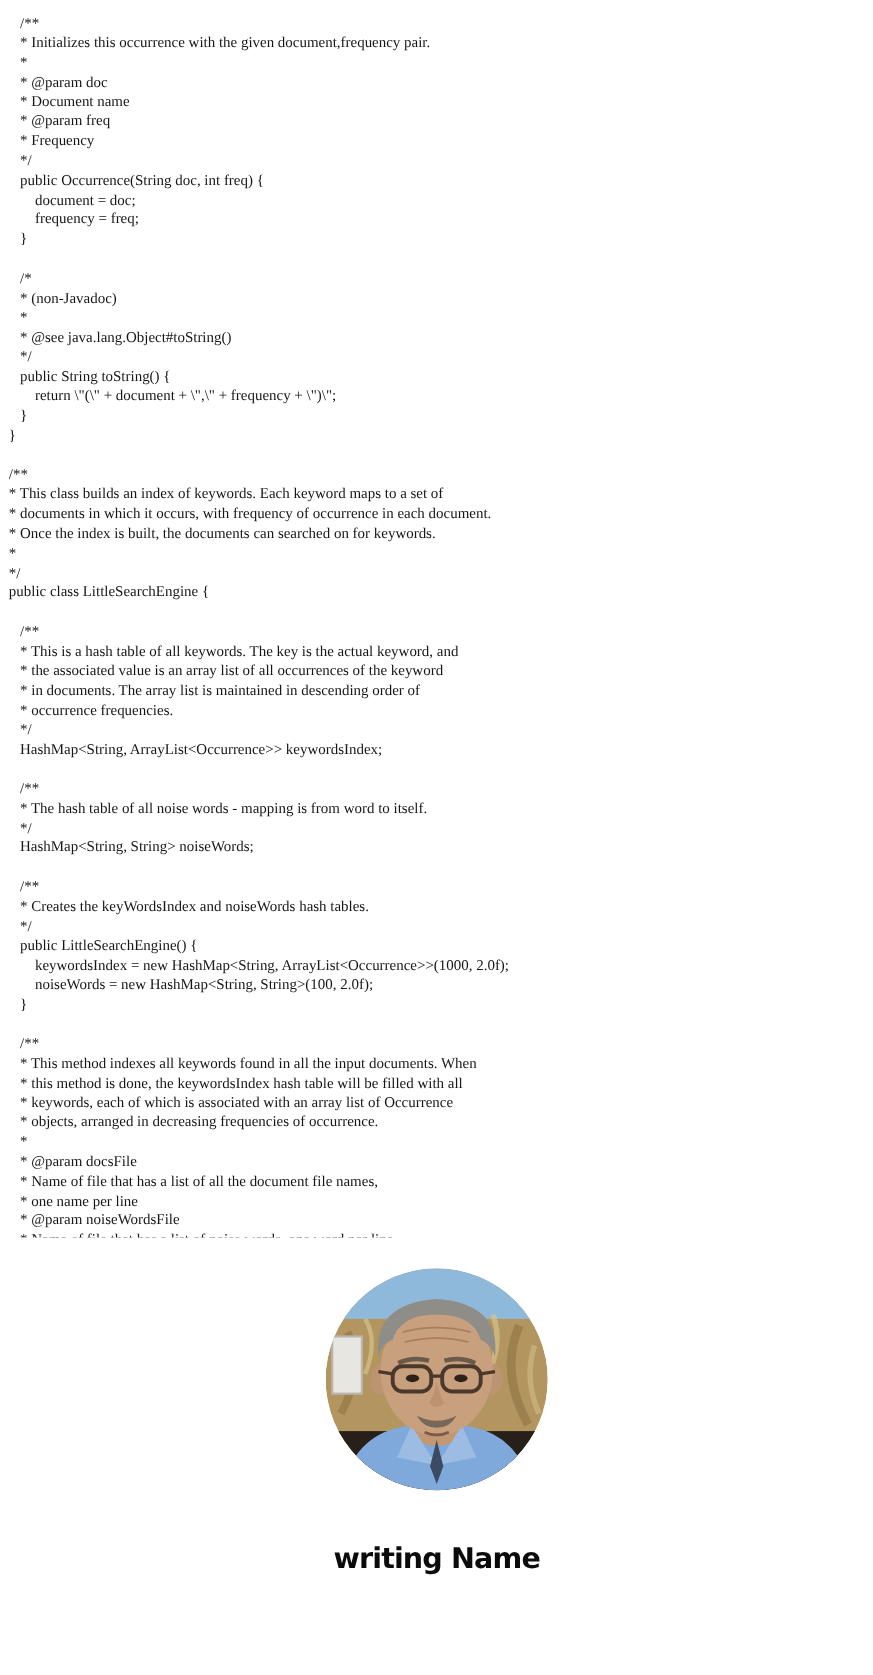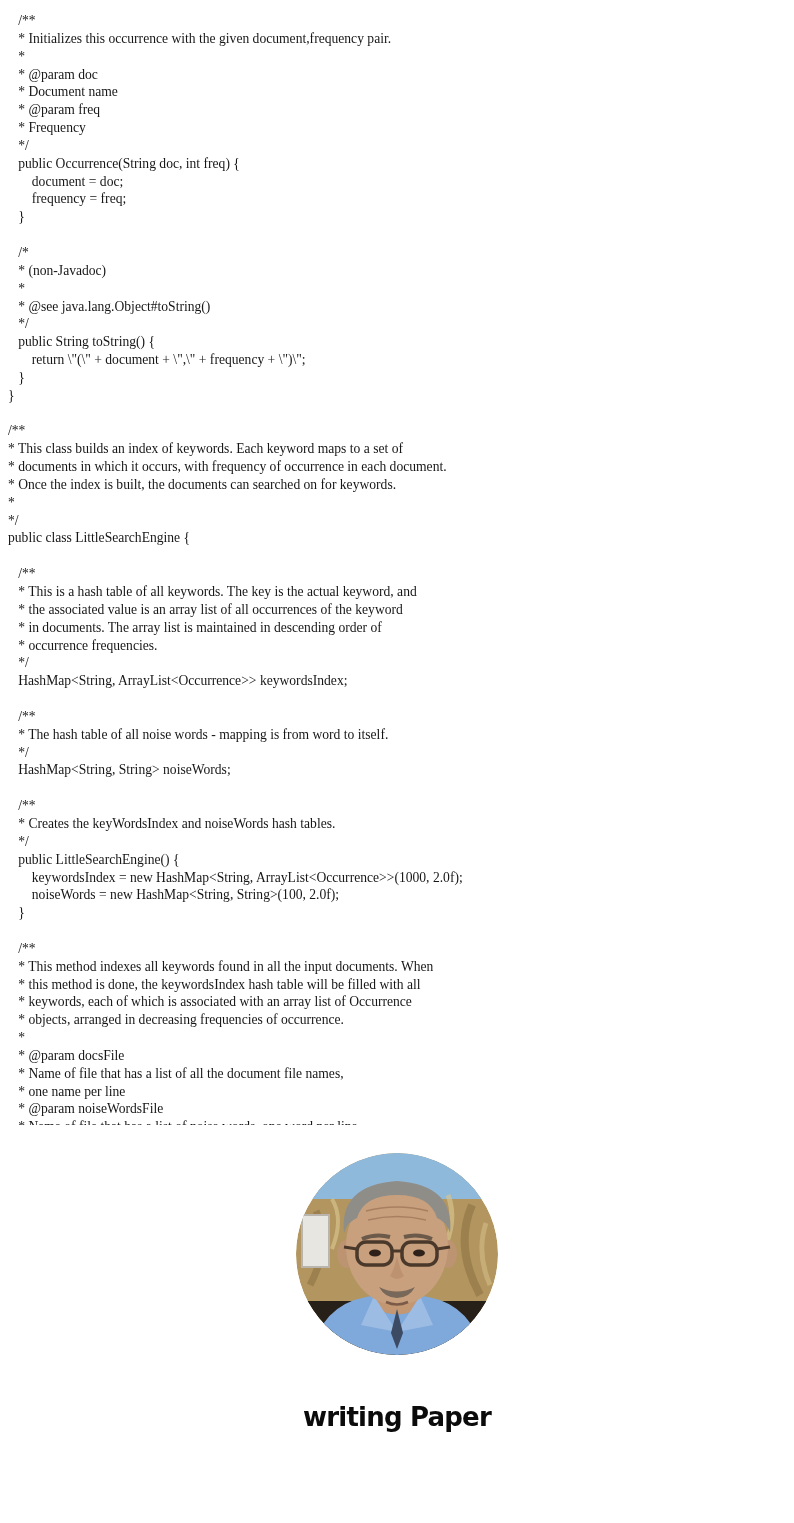--- a/index.html
+++ b/index.html
@@ -161,16 +161,16 @@
         <path d="M96 98 h10" stroke="#4a382a" stroke-width="3"></path>
         <path d="M61 96 L48 94 M141 96 L154 94" stroke="#4a382a" stroke-width="3"></path>
         <path d="M101 103 q-3 14 -7 20 q7 6 14 0 q-4 -6 -7 -20" fill="#bd9270"></path>
         <path d="M83 134 q18 9 36 0 q-6 11 -18 11 q-12 0 -18 -11" fill="#77685a"></path>
         <path d="M90 149 q11 5 22 0" stroke="#7c5a48" stroke-width="2.5" fill="none"></path>
       </g>
     </svg>
   </div>
 
   <div class="footer">
-    <div class="footer-line">writing Paper</div>
+    <div class="footer-line">writing Name</div>
   </div>
 
 </div>
 
 </body></html>

